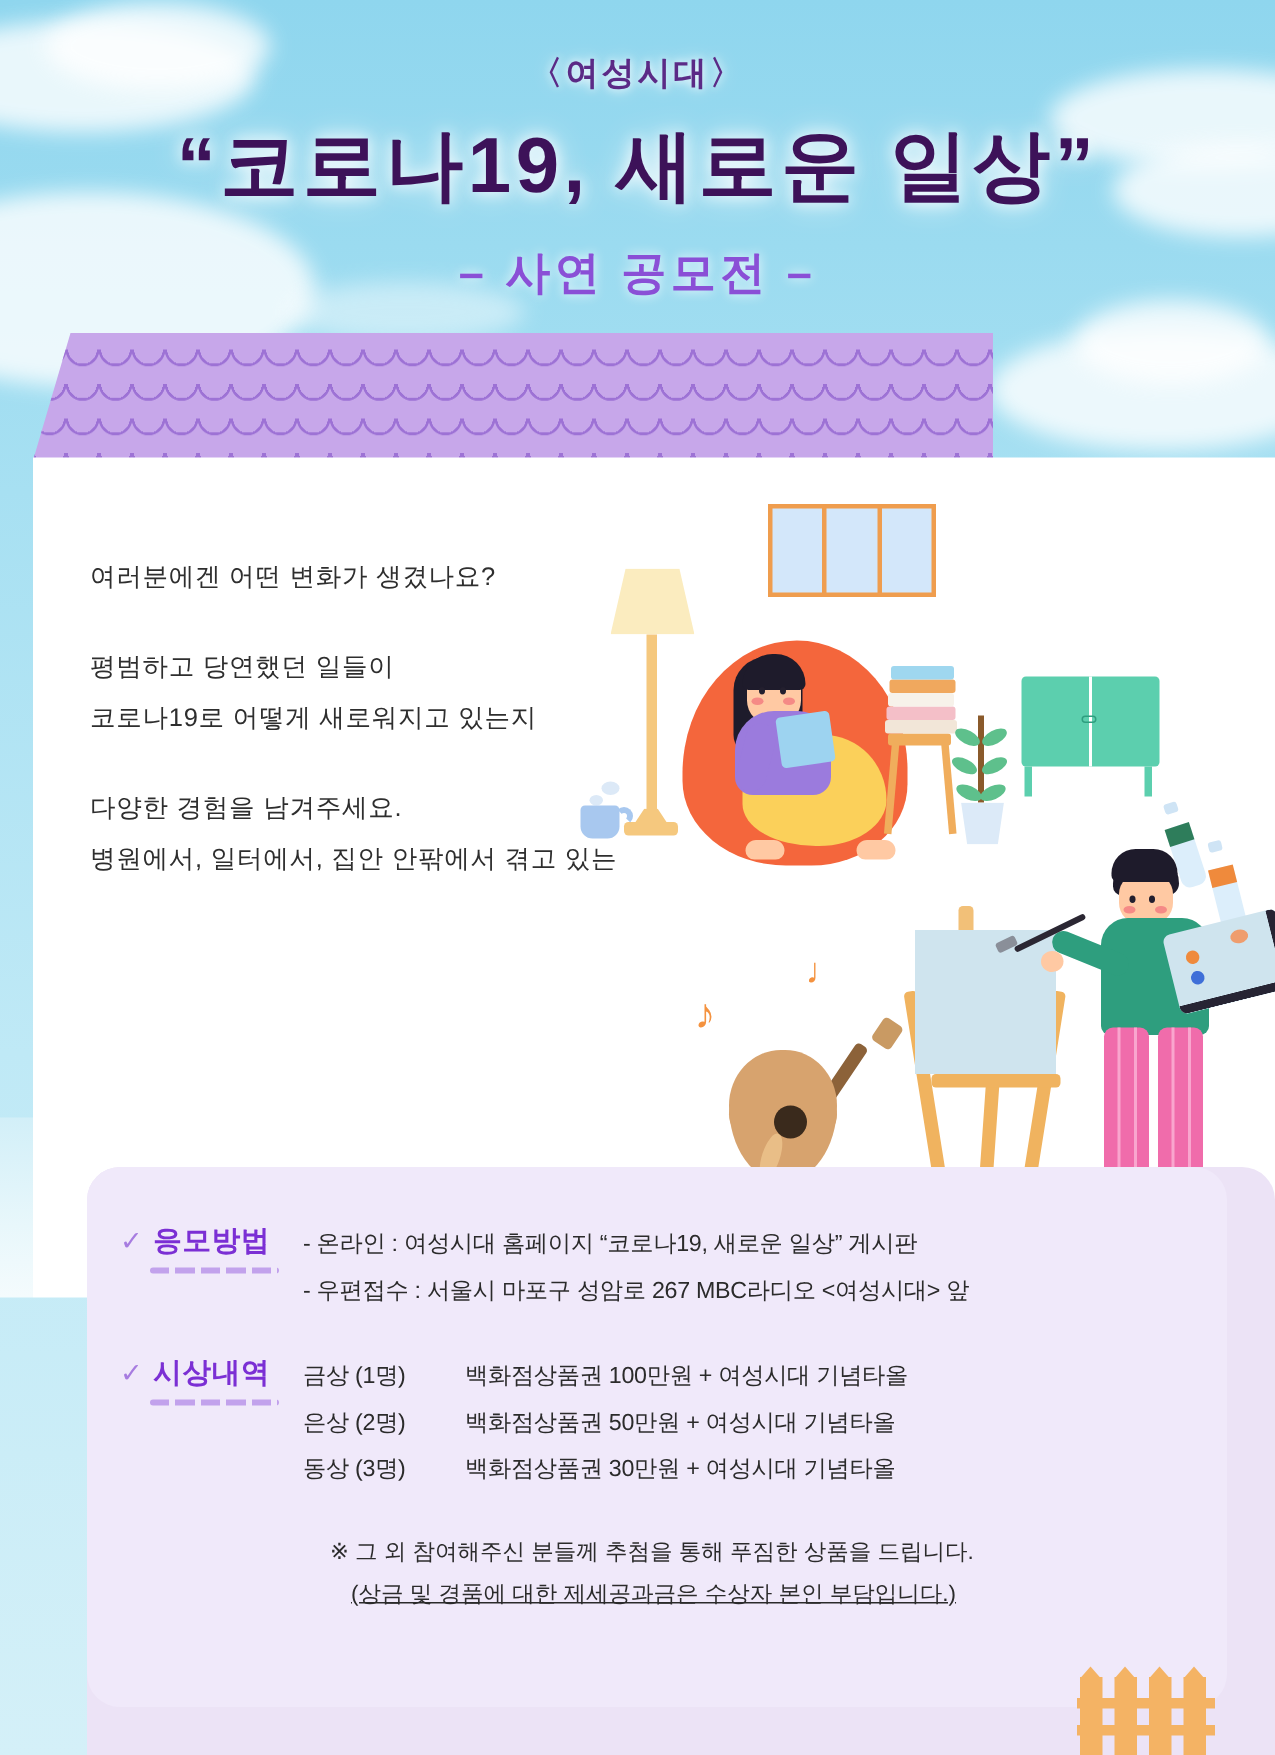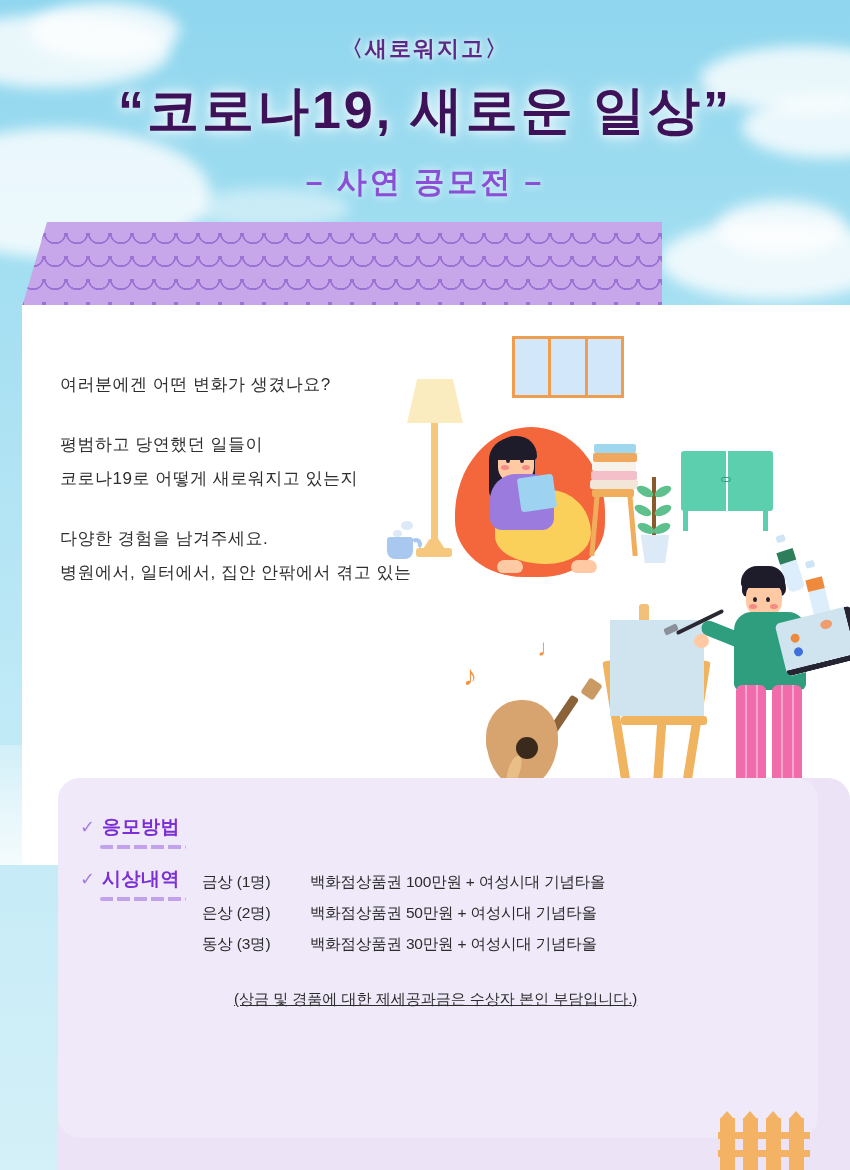--- a/index.html
+++ b/index.html
@@ -218,21 +218,21 @@
   <div class="cloud soft" style="left:-60px;top:14px;width:230px;height:74px;"></div>
   <div class="cloud soft" style="left:30px;top:2px;width:150px;height:58px;"></div>
   <div class="cloud soft" style="left:-90px;top:128px;width:300px;height:130px;"></div>
   <div class="cloud soft" style="left:700px;top:46px;width:210px;height:66px;"></div>
   <div class="cloud soft" style="left:742px;top:96px;width:170px;height:62px;"></div>
   <div class="cloud soft" style="left:660px;top:220px;width:230px;height:80px;"></div>
   <div class="cloud soft" style="left:716px;top:200px;width:130px;height:56px;"></div>
   <div class="cloud soft" style="left:190px;top:188px;width:160px;height:40px;opacity:.45;"></div>
 
   <div class="title-block">
-    <div class="kicker">〈새로워지고〉</div>
+    <div class="kicker">〈여성시대〉</div>
     <div class="headline">“코로나19, 새로운 일상”</div>
     <div class="subline">– 사연 공모전 –</div>
   </div>
 
   <div class="roof-main">
     <div class="shingles"></div>
   </div>
   <div class="roof-right">
     <div class="shingles"></div>
   </div>
@@ -367,20 +367,24 @@
   <div class="ill p-foot" style="left:770px;top:780px;"></div>
 
   <div class="floor"></div>
 
   <div class="info">
 
     <div class="row">
       <div class="label-wrap">
         <span class="check">✓</span><span class="label">응모방법</span>
         <div class="underline"></div>
+      </div>
+      <div class="content">
+        <div>- 온라인 : 여성시대 홈페이지 “코로나19, 새로운 일상” 게시판</div>
+        <div>- 우편접수 : 서울시 마포구 성암로 267 MBC라디오 &lt;여성시대&gt; 앞</div>
       </div>
     </div>
 
 
     <div class="row" style="margin-top:18px;">
       <div class="label-wrap">
         <span class="check">✓</span><span class="label">시상내역</span>
         <div class="underline"></div>
       </div>
       <div class="content">
@@ -393,20 +397,21 @@
           <span>백화점상품권 50만원 + 여성시대 기념타올</span>
         </div>
         <div class="prize">
           <span class="rank">동상 (3명)</span>
           <span>백화점상품권 30만원 + 여성시대 기념타올</span>
         </div>
       </div>
     </div>
 
     <div class="note">
+      <div>※ 그 외 참여해주신 분들께 추첨을 통해 푸짐한 상품을 드립니다.</div>
       <div class="indent">(상금 및 경품에 대한 제세공과금은 수상자 본인 부담입니다.)</div>
     </div>
 
   </div>
 
   <div class="fence">
     <div class="picket" style="left:2px;"></div>
     <div class="picket" style="left:25px;"></div>
     <div class="picket" style="left:48px;"></div>
     <div class="picket" style="left:71px;"></div>

